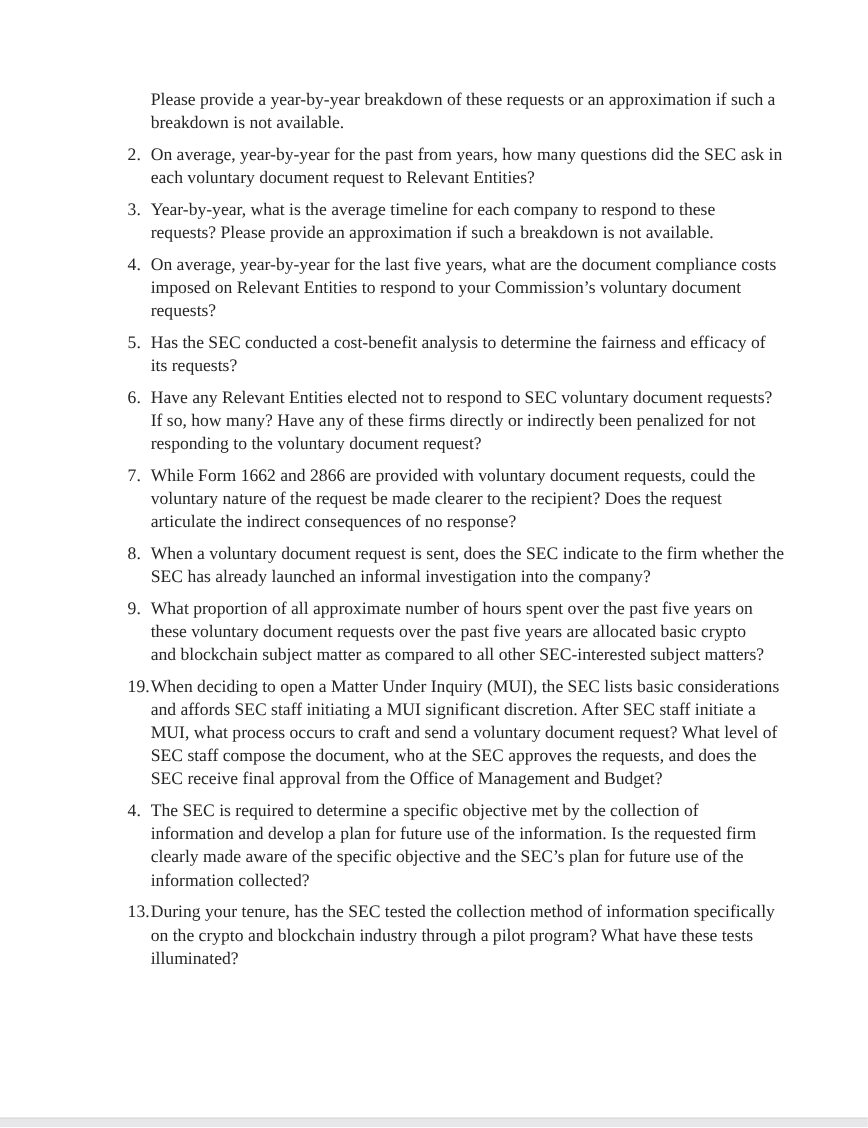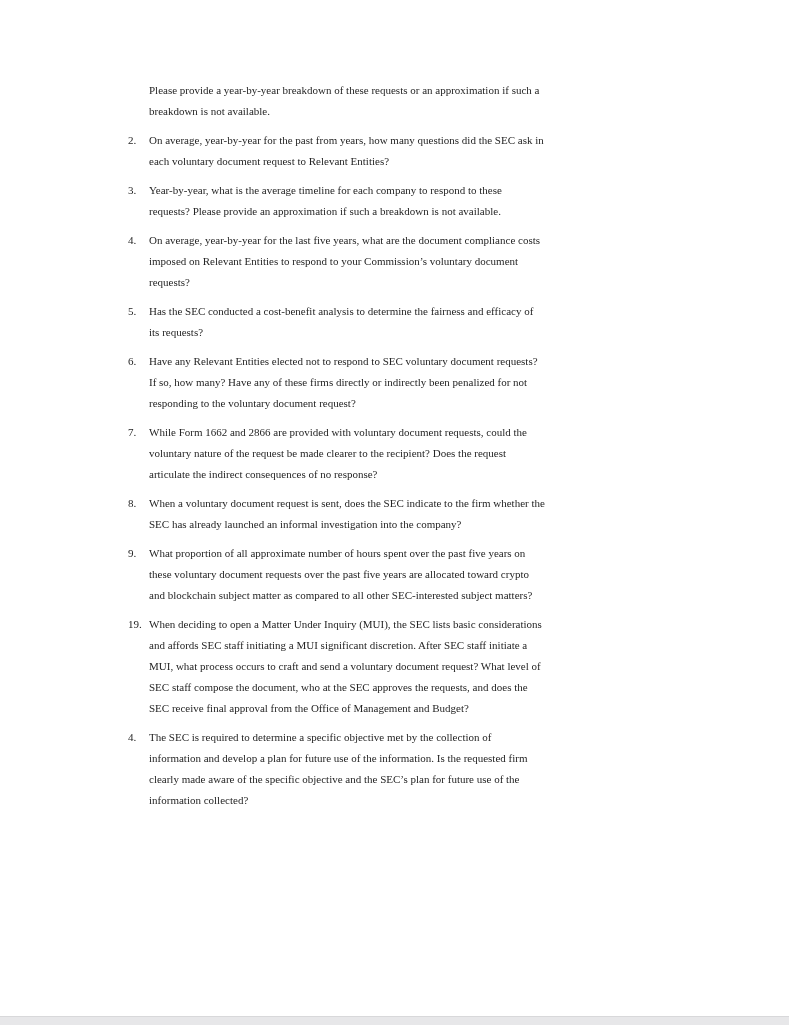--- a/index.html
+++ b/index.html
@@ -12,23 +12,23 @@
     width: 789px;
     height: 1025px;
     background: #ffffff;
     overflow: hidden;
     font-family: "Liberation Serif", "DejaVu Serif", serif;
     color: #252525;
   }
   .content {
     position: absolute;
     top: 80px;
-    left: 128px;
+    left: 116px;
     width: 620px;
-    font-size: 11px;
+    font-size: 16px;
     line-height: 21px;
     -webkit-font-smoothing: antialiased;
   }
   .intro {
     margin: 0 0 8px 21px;
     white-space: pre-line;
   }
   .item {
     display: flex;
     margin: 0 0 8px 0;
@@ -102,21 +102,21 @@
 
     <div class="item">
       <span class="num">8.</span>
       <div class="txt">When a voluntary document request is sent, does the SEC indicate to the firm whether the
 SEC has already launched an informal investigation into the company?</div>
     </div>
 
     <div class="item">
       <span class="num">9.</span>
       <div class="txt">What proportion of all approximate number of hours spent over the past five years on
-these voluntary document requests over the past five years are allocated toward crypto
+these voluntary document requests over the past five years are allocated basic crypto
 and blockchain subject matter as compared to all other SEC-interested subject matters?</div>
     </div>
 
     <div class="item">
       <span class="num">19.</span>
       <div class="txt">When deciding to open a Matter Under Inquiry (MUI), the SEC lists basic considerations
 and affords SEC staff initiating a MUI significant discretion. After SEC staff initiate a
 MUI, what process occurs to craft and send a voluntary document request? What level of
 SEC staff compose the document, who at the SEC approves the requests, and does the
 SEC receive final approval from the Office of Management and Budget?</div>
@@ -124,17 +124,23 @@
 
     <div class="item">
       <span class="num">4.</span>
       <div class="txt">The SEC is required to determine a specific objective met by the collection of
 information and develop a plan for future use of the information. Is the requested firm
 clearly made aware of the specific objective and the SEC’s plan for future use of the
 information collected?</div>
     </div>
 
 
+    <div class="item">
+      <span class="num">13.</span>
+      <div class="txt">During your tenure, has the SEC tested the collection method of information specifically
+on the crypto and blockchain industry through a pilot program? What have these tests
+illuminated?</div>
+    </div>
 
   </div>
 
   <div class="page-bottom-edge"></div>
 </div>
 
 </body></html>

